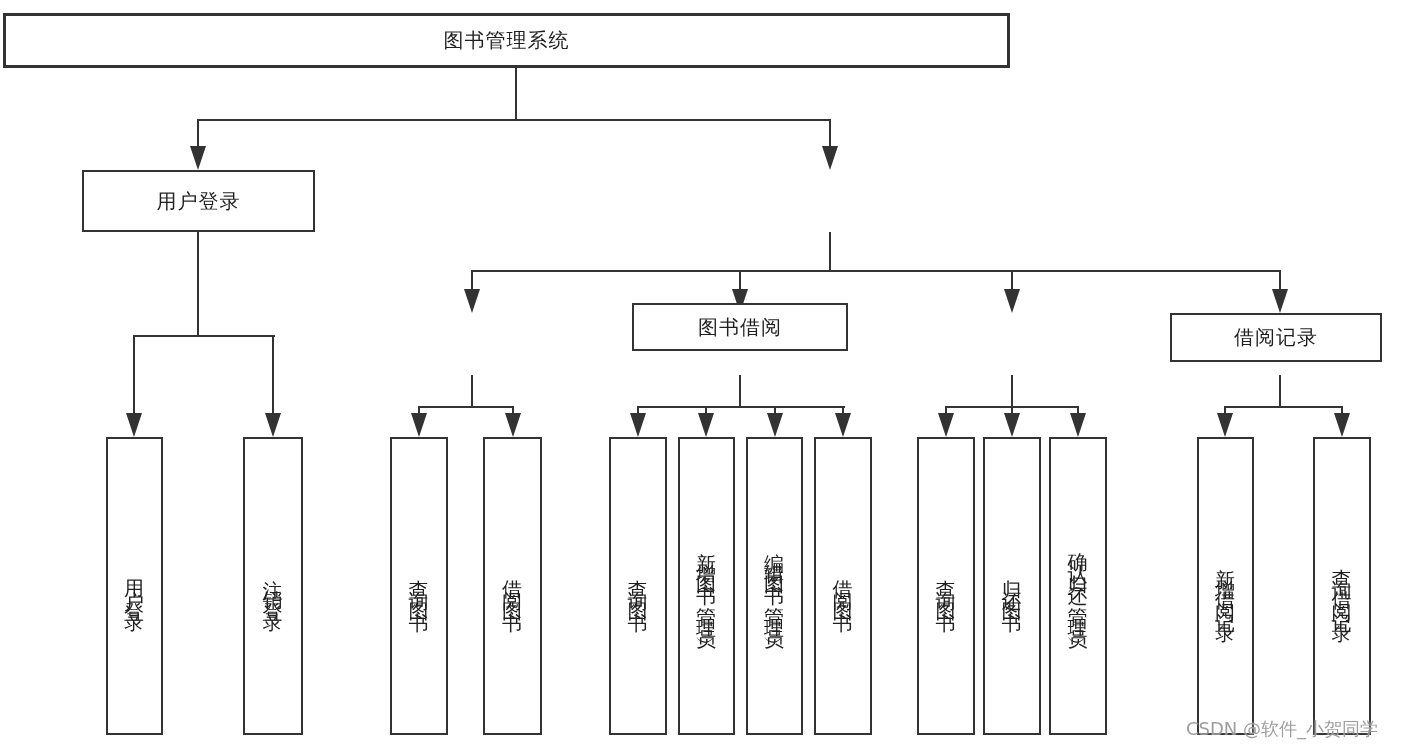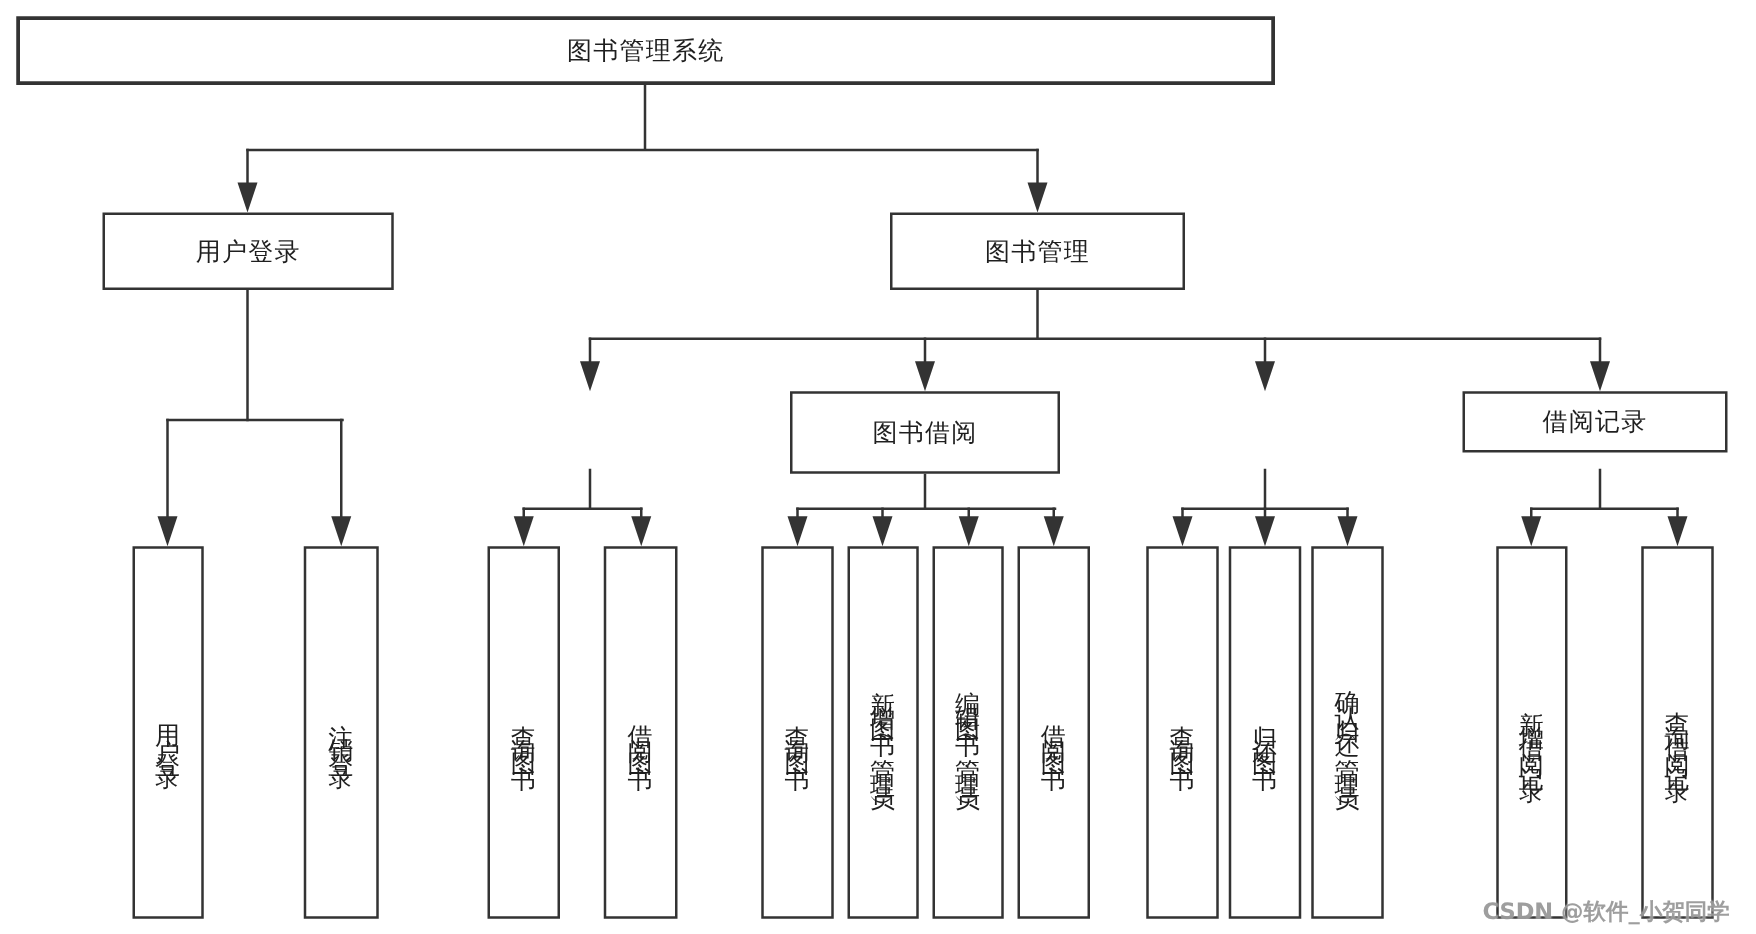--- a/index.html
+++ b/index.html
@@ -18,56 +18,55 @@
     writing-mode:vertical-rl; text-orientation:mixed;
     letter-spacing:11px; line-height:1; letter-spacing:11px;
   }
   .line { position:absolute; background:#333333; z-index:1; }
   .arrow {
     position:absolute; width:0; height:0; z-index:1;
     border-left:8px solid transparent; border-right:8px solid transparent;
     border-top:24px solid #333333;
   }
   
-  .nr   { left:13px;   top:13px;  width:1007px; height:55px; }
+  .nr   { left:3px;   top:13px;  width:1007px; height:55px; }
   .n2a  { left:82px;   top:170px; width:233px;  height:62px; }
   .n2b  { left:712px;  top:170px; width:236px;  height:62px; }
   .n3a  { left:363px;  top:313px; width:218px;  height:62px; }
-  .n3b  { left:632px;  top:313px; width:216px;  height:66px; }
+  .n3b  { left:632px;  top:303px; width:216px;  height:48px; }
   .n3c  { left:905px;  top:313px; width:214px;  height:62px; }
   .n3d  { left:1170px; top:313px; width:212px;  height:49px; }
   .leaf { top:437px; height:298px; }
   .lf1  { left:106px;  width:57px; }
   .lf2  { left:243px;  width:60px; }
   .lf3  { left:390px;  width:58px; }
   .lf4  { left:483px;  width:59px; }
   .lf5  { left:609px;  width:58px; }
   .lf6  { left:678px;  width:57px; }
   .lf7  { left:746px;  width:57px; }
   .lf8  { left:814px;  width:58px; }
   .lf9  { left:917px;  width:58px; }
   .lf10 { left:983px;  width:58px; }
   .lf11 { left:1049px; width:58px; }
   .lf12 { left:1197px; width:57px; }
   .lf13 { left:1313px; width:58px; }
   .watermark {
     position:absolute; left:1186px; top:717px; z-index:6;
     font-size:18px; color:rgba(148,148,148,0.9);
-    text-shadow:0 0 2px rgba(255,255,255,0.8); white-space:nowrap;font-weight:bold;
+    text-shadow:0 0 2px rgba(255,255,255,0.8); white-space:nowrap;
   }
 </style>
 </head>
 <body>
 
 <div class="canvas">
 
   <div class="node nr n-root">图书管理系统</div>
 
   <div class="node n2a">用户登录</div>
-  <div class="node n2b">图书管理</div>
 
   <div class="node n3b">图书借阅</div>
   <div class="node n3d">借阅记录</div>
 
   <div class="node leaf lf1">
     <span class="vtext">用户登录</span>
     </div>
   <div class="node leaf lf2">
     <span class="vtext">注销登录</span>
     </div>

